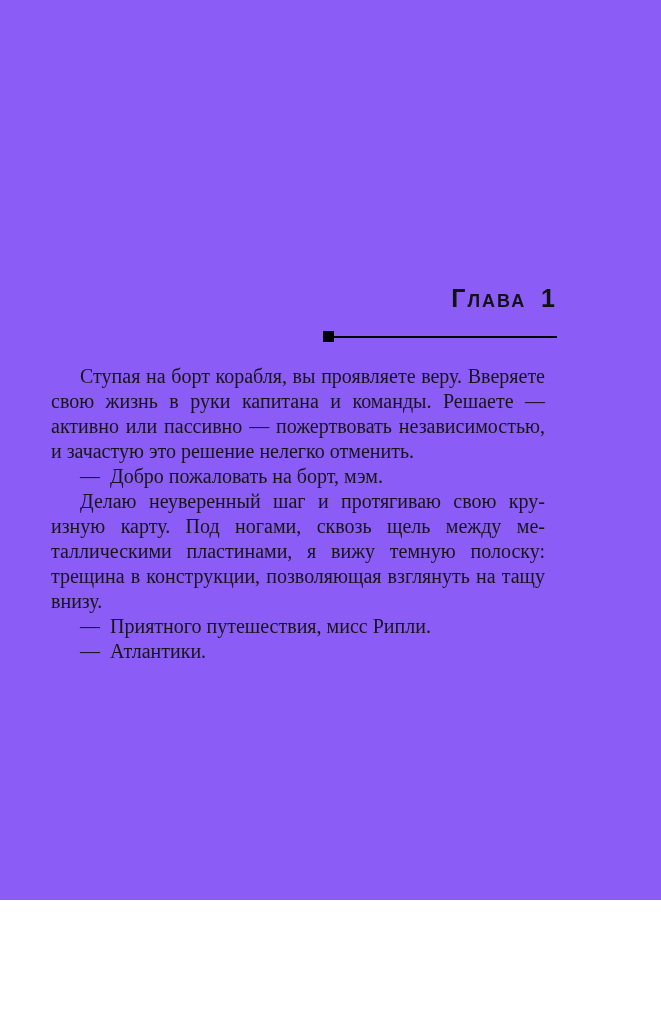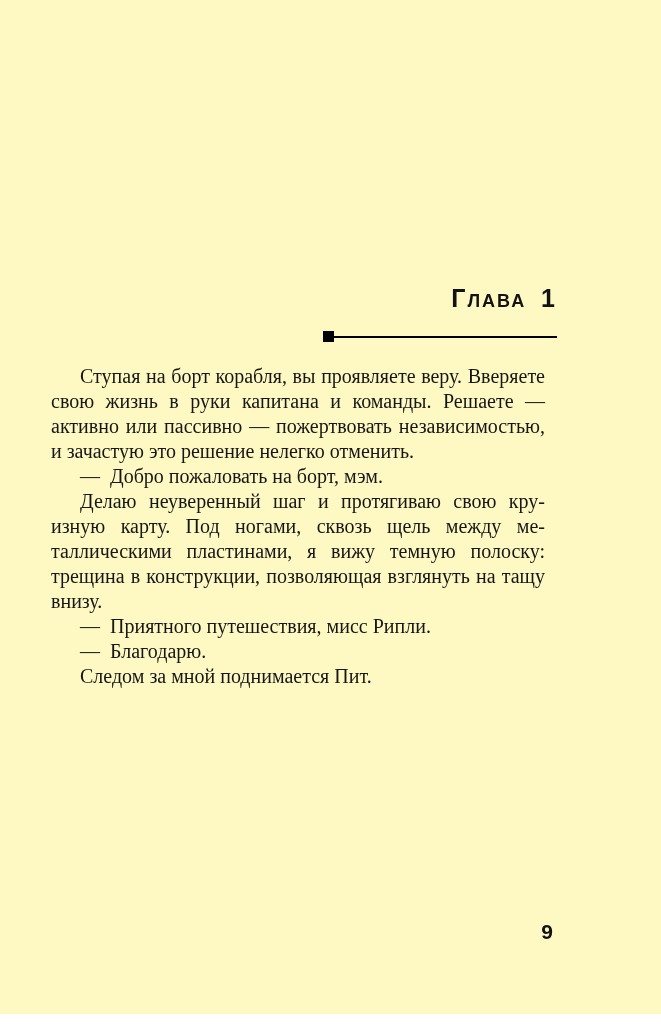--- a/index.html
+++ b/index.html
@@ -3,22 +3,22 @@
 <meta charset="utf-8">
 <style>
   html, body {
     margin: 0;
     padding: 0;
     background: #ffffff;
   }
   .page {
     position: relative;
     width: 661px;
-    height: 1014px;
-    background: #fef9c3;
+    height: 900px;
+    background: #8b5cf6;
     overflow: hidden;
     font-family: "Liberation Serif", serif;
   }
   .chapter-heading {
     position: absolute;
     top: 286px;
     right: 104px;
     font-family: "Liberation Sans", sans-serif;
     font-weight: bold;
     font-size: 25px;
@@ -85,19 +85,18 @@
   <div class="chapter-rule">
     <div class="square"></div>
     <div class="line"></div>
   </div>
 
   <div class="text-block">
       <p>Ступая на борт корабля, вы проявляете веру. Вверяете свою жизнь в руки капитана и команды. Решаете — активно или пассивно — пожертвовать независимостью, и зачастую это решение нелегко отменить.</p>
       <p>— Добро пожаловать на борт, мэм.</p>
       <p>Делаю неуверенный шаг и протягиваю свою кру­изную карту. Под ногами, сквозь щель между ме­таллическими пластинами, я вижу темную полоску: трещина в конструкции, позволяющая взглянуть на тащу внизу.</p>
       <p>— Приятного путешествия, мисс Рипли.</p>
-      <p>— Благодарю.</p>
-      <p>Следом за мной поднимается Пит.</p>
+      <p>— Атлантики.</p>
     </div>
 
   <div class="page-number">9</div>
 
 </div>
 
 </body></html>

